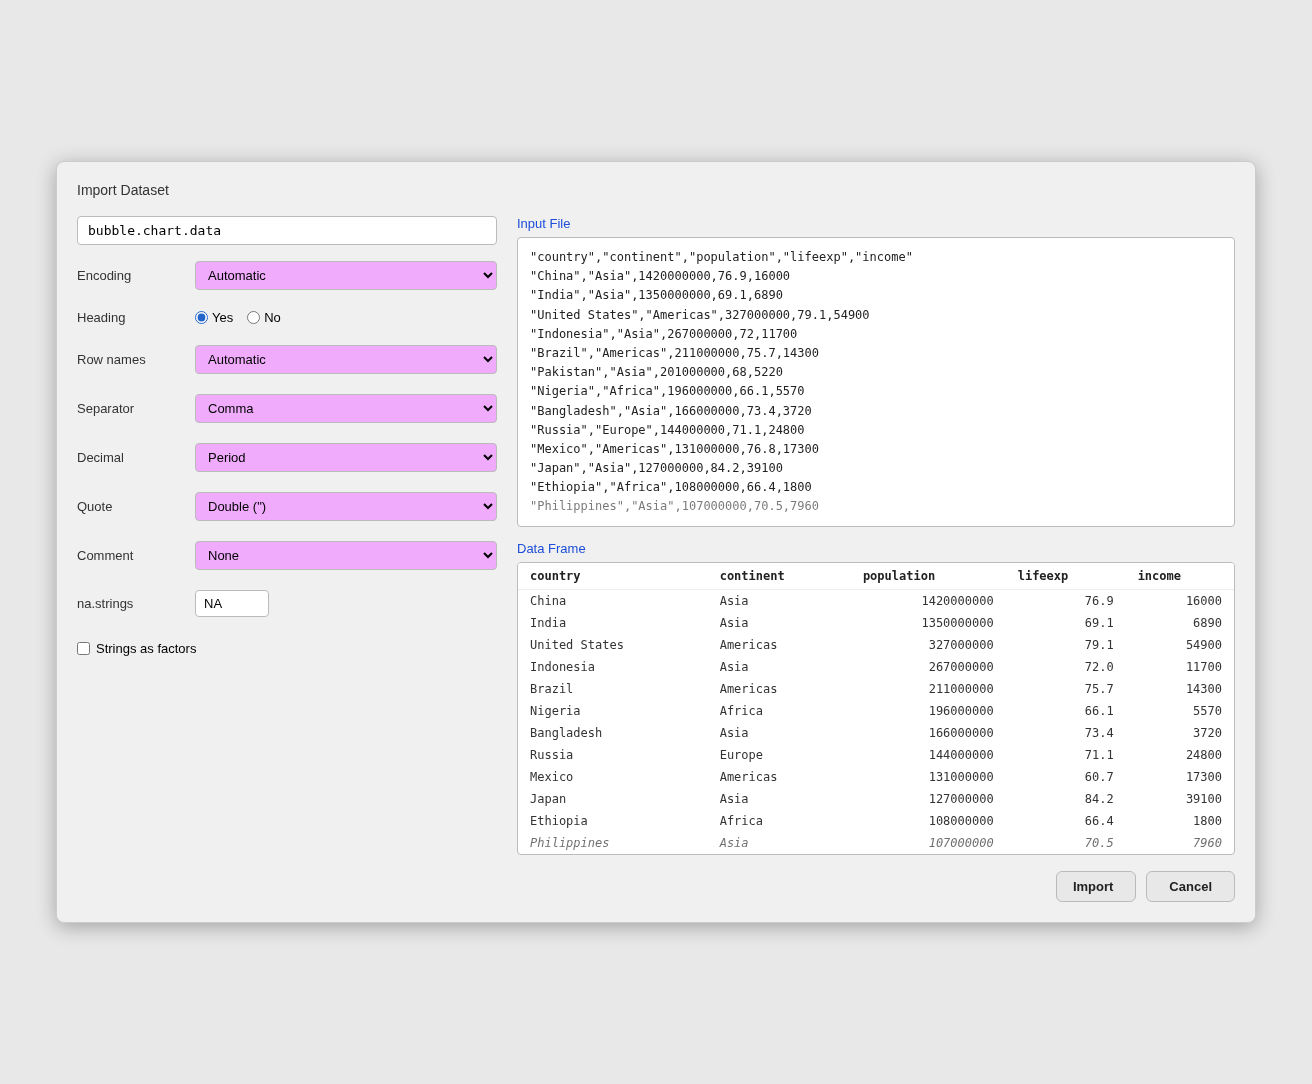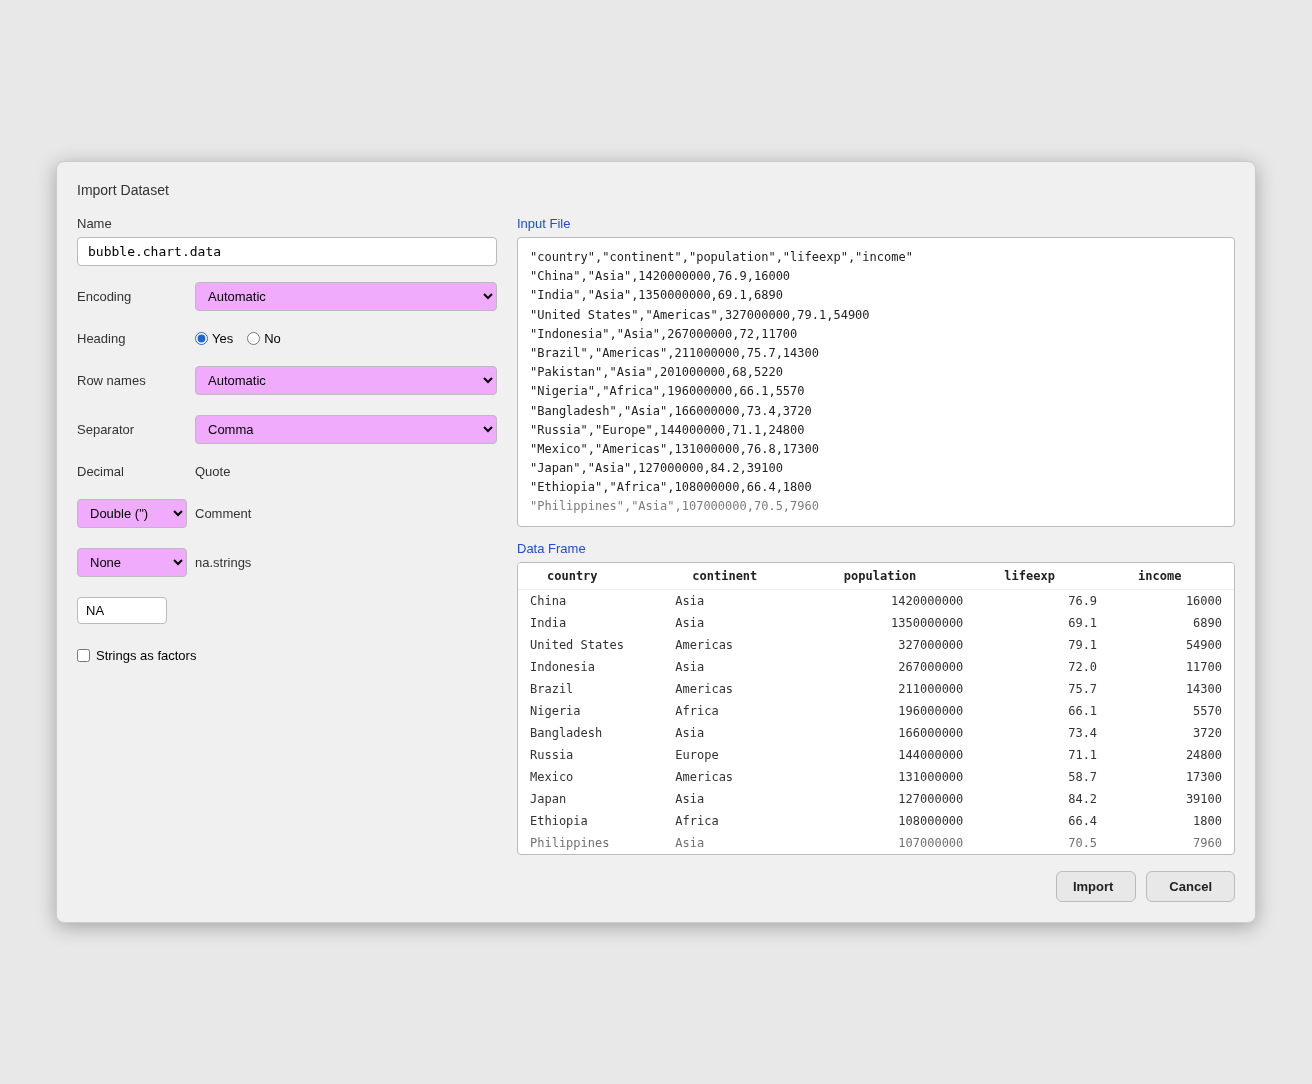--- a/index.html
+++ b/index.html
@@ -75,21 +75,21 @@
       align-items: center;
       gap: 14px;
     }
     .radio-label {
       display: flex;
       align-items: center;
       gap: 4px;
       font-size: 13px;
     }
     .na-input {
-      width: 90px;
+      width: 74px;
       padding: 5px 8px;
       font-size: 13px;
       border: 1px solid #bbb;
       border-radius: 4px;
       background: white;
     }
     .checkbox-row {
       display: flex;
       align-items: center;
       gap: 6px;
@@ -127,35 +127,36 @@
       overflow: hidden;
     }
     .data-frame-table {
       width: 100%;
       font-family: monospace;
       font-size: 12px;
       border-collapse: collapse;
     }
     .data-frame-table th {
       text-align: left;
-      padding: 6px 29px;
+      padding: 6px 12px;
       font-weight: 600;
       color: #222;
       background: white;
       border-bottom: 1px solid #eee;
     }
     .data-frame-table td {
       padding: 4px 12px;
       color: #333;
     }
     .data-frame-table td.num {
       text-align: right;
     }
     .data-frame-table tr:last-child td {
       border-bottom: none;
+      font-style: italic;
     }
     
     .dialog-footer {
       display: flex;
       justify-content: flex-end;
       gap: 10px;
       margin-top: 16px;
     }
     .btn {
       padding: 7px 22px;
@@ -183,21 +184,20 @@
   </style>
 </head>
 <body>
 
 <div class="dialog">
   <div class="dialog-title">Import Dataset</div>
 
   <div class="dialog-body">
 
     <div class="left-panel">
-      <div class="field-label">Name</div>
       <input type="text" class="name-input" value="bubble.chart.data" style="">
 
       <div class="form-grid">
 
         <div class="form-label">Encoding</div>
         <select class="form-select">
           <option>Automatic</option>
         </select>
 
         <div class="form-label">Heading</div>
@@ -216,20 +216,23 @@
         <select class="form-select">
           <option>Automatic</option>
         </select>
 
         <div class="form-label">Separator</div>
         <select class="form-select">
           <option>Comma</option>
         </select>
 
         <div class="form-label">Decimal</div>
+        <select class="form-select">
+          <option>Period</option>
+        </select>
 
         <div class="form-label">Quote</div>
         <select class="form-select">
           <option>Double (")</option>
         </select>
 
         <div class="form-label">Comment</div>
         <select class="form-select">
           <option>None</option>
         </select>
@@ -333,21 +336,21 @@
                   <td>Russia</td>
                   <td>Europe</td>
                   <td class="num">144000000</td>
                   <td class="num">71.1</td>
                   <td class="num">24800</td>
                 </tr>
                 <tr>
                   <td>Mexico</td>
                   <td>Americas</td>
                   <td class="num">131000000</td>
-                  <td class="num">58.7</td>
+                  <td class="num">60.7</td>
                   <td class="num">17300</td>
                 </tr>
                 <tr>
                   <td>Japan</td>
                   <td>Asia</td>
                   <td class="num">127000000</td>
                   <td class="num">84.2</td>
                   <td class="num">39100</td>
                 </tr>
                 <tr>

